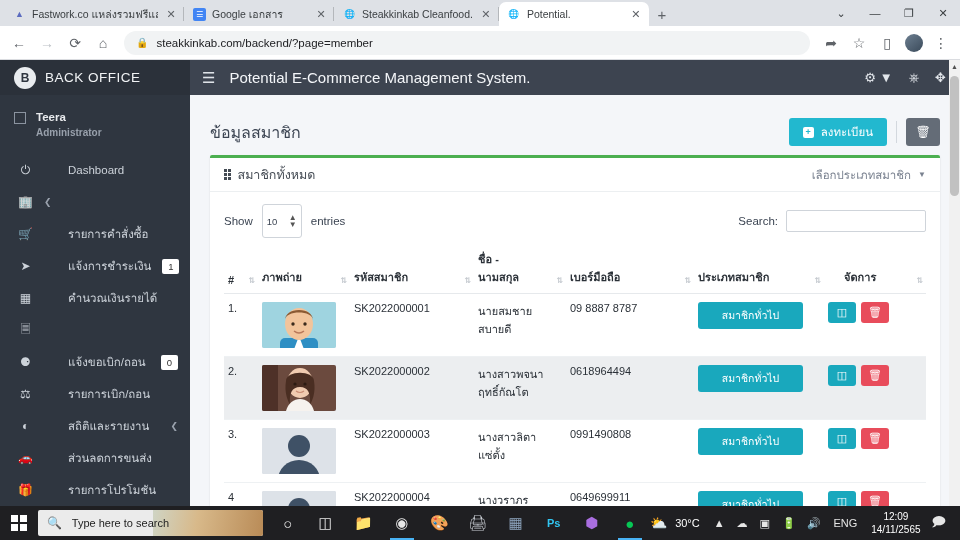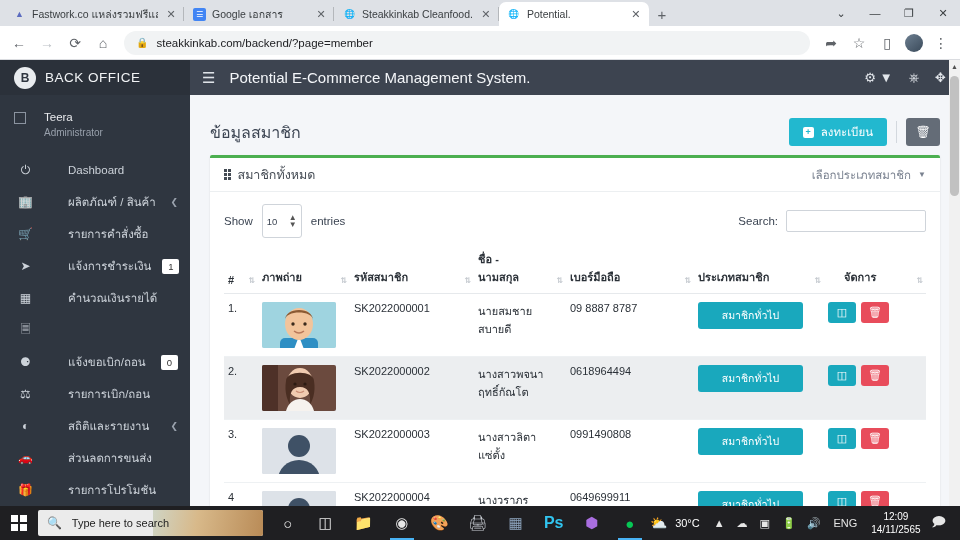--- a/index.html
+++ b/index.html
@@ -84,21 +84,21 @@
   .brand {
     height: 35px; background: #2b313a; display: flex; align-items: center;
     gap: 9px; padding-left: 14px;
   }
   .brand-logo {
     width: 22px; height: 22px; border-radius: 50%; background: #e9ecef;
     display: flex; align-items: center; justify-content: center;
     color: #2f3640; font-size: 12px; font-weight: bold;
   }
   .brand-text { color: #f1f3f5; font-size: 13.5px; letter-spacing: .5px; }
-  .user-block { padding: 14px 0 10px 14px; display: flex; gap: 18px; }
+  .user-block { padding: 14px 0 10px 14px; display: flex; gap: 10px; font-weight: bold; }
   .user-box {
     width: 12px; height: 12px; border: 1.5px solid #8b94a0; margin-top: 3px;
     flex: 0 0 12px;
   }
   .user-name { color: #e8eaed; font-size: 11.5px; line-height: 16px; }
   .user-role { color: #98a0ab; font-size: 10px; line-height: 15px; }
   .nav { margin-top: 4px; }
   .nav-item {
     height: 32px; display: flex; align-items: center; padding: 0 12px 0 18px;
     color: #cdd3da; font-size: 11.5px; gap: 11px; position: relative;
@@ -331,21 +331,20 @@
       </div>
       <div class="nav">
 
         <div class="nav-item">
           <span class="nav-icon">⏻</span>
           <span class="nav-label">Dashboard</span>
         </div>
 
         <div class="nav-item">
           <span class="nav-icon">🏢</span>
-          <span class="nav-label">ผลิตภัณฑ์ / สินค้า</span>
           <span class="nav-caret">❮</span>
         </div>
 
         <div class="nav-item">
           <span class="nav-icon">🛒</span>
           <span class="nav-label">รายการคำสั่งซื้อ</span>
         </div>
 
         <div class="nav-item">
           <span class="nav-icon">➤</span>
@@ -652,21 +651,21 @@
       <span style="position:relative;z-index:2">Type here to search</span>
     </div>
     <div class="tb-icons">
       <div class="tb-ic">○</div>
       <div class="tb-ic">◫</div>
       <div class="tb-ic" style="color:#f5c542">📁</div>
       <div class="tb-ic open">◉</div>
       <div class="tb-ic" style="color:#e36464">🎨</div>
       <div class="tb-ic" style="color:#c8ccd2">🖨</div>
       <div class="tb-ic" style="color:#8fa6c0">▦</div>
-      <div class="tb-ic" style="color:#31c5f0;font-size:16px;font-weight:bold">Ps</div>
+      <div class="tb-ic" style="color:#31c5f0;font-size:11px;font-weight:bold">Ps</div>
       <div class="tb-ic" style="color:#a96ee0">⬢</div>
       <div class="tb-ic open" style="color:#06c755">●</div>
     </div>
     <div class="tray">
       <div class="weather">
         <span style="font-size:14px">⛅</span>
         <span>30°C</span>
       </div>
       <div class="tray-ic">▲</div>
       <div class="tray-ic">☁</div>

